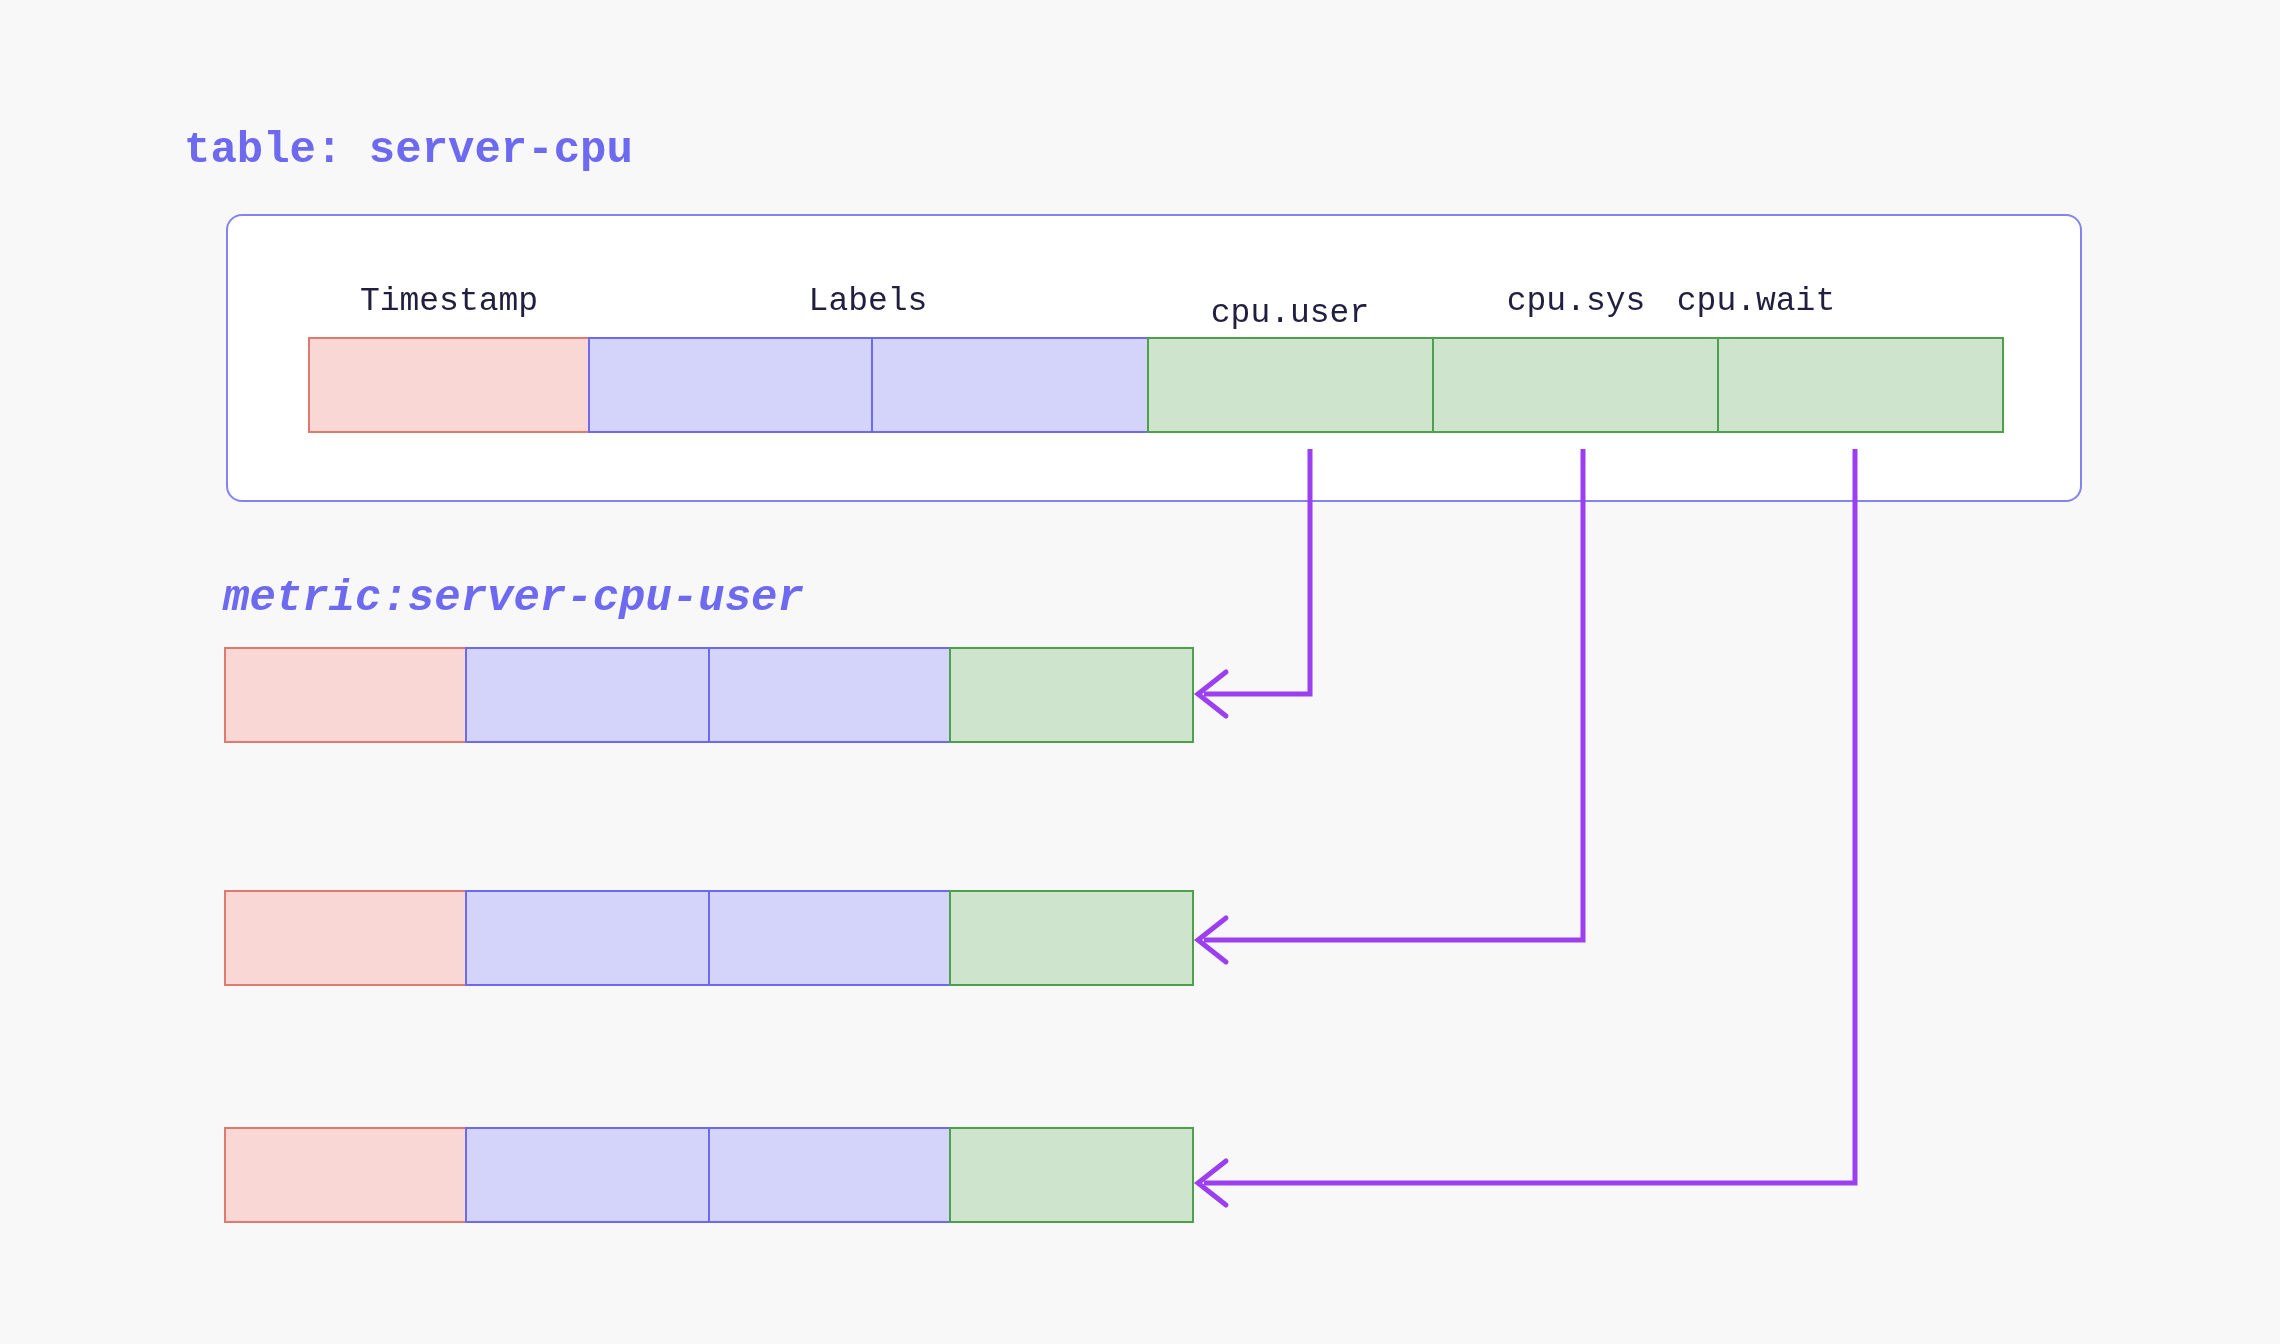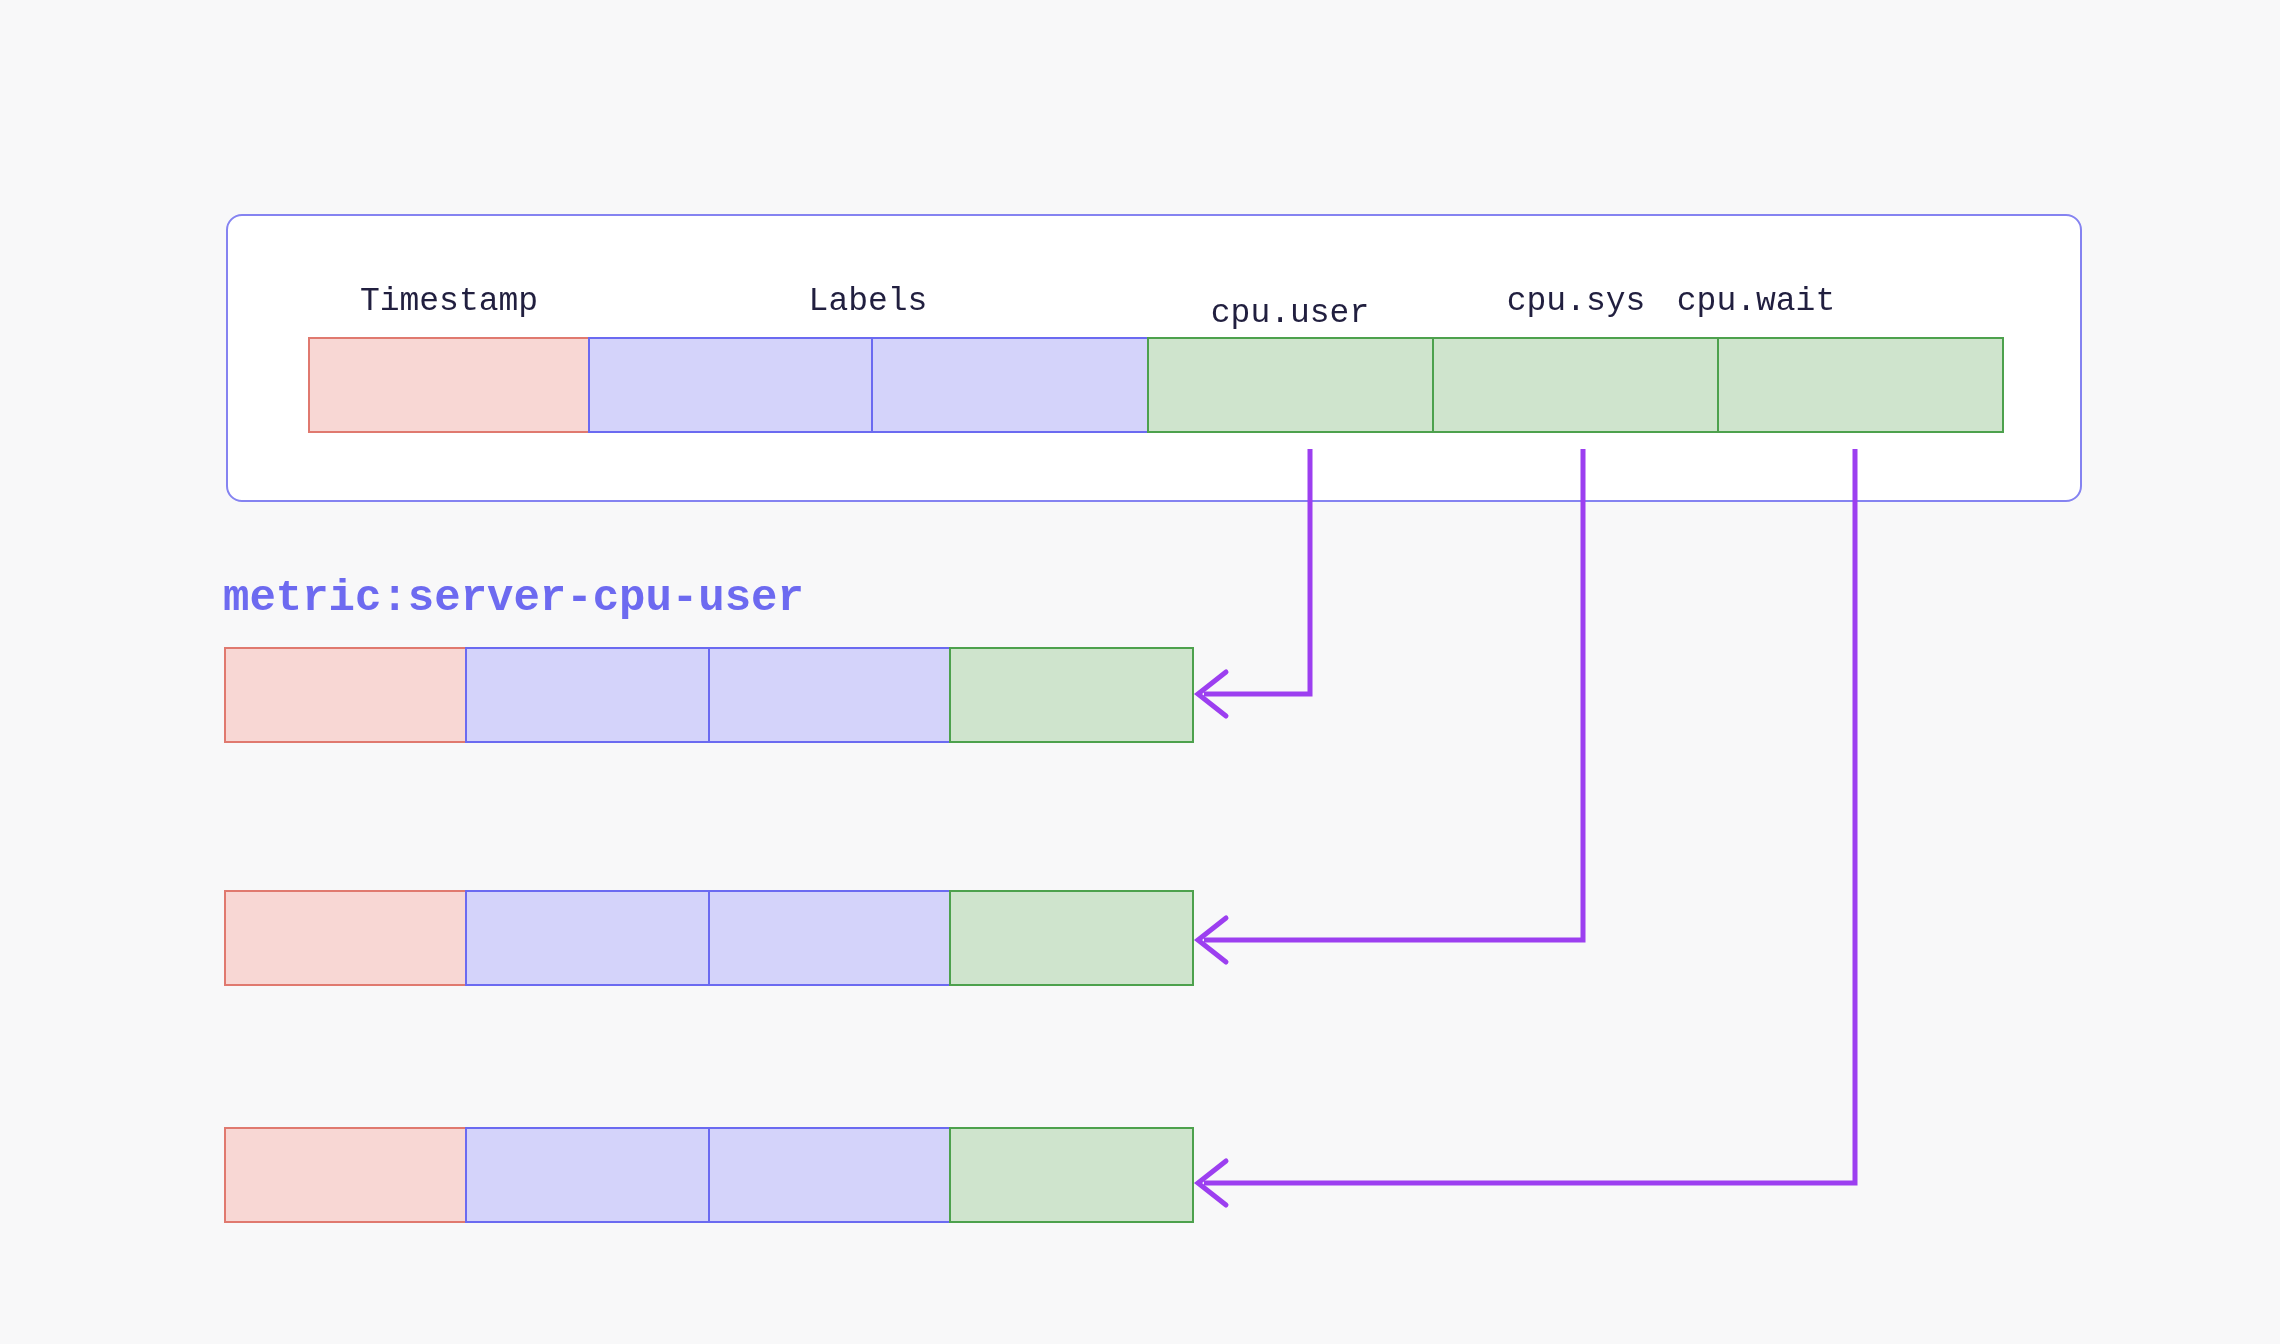--- a/index.html
+++ b/index.html
@@ -42,36 +42,37 @@
   .cell-label{background:var(--label-fill); border-color:var(--label-border) !important;}
   .cell-val{background:var(--value-fill); border-color:var(--value-border) !important;}
   .table-row{left:308px; top:337px;}
   .tc1{width:282px;} .tc2{width:285px;} .tc3{width:278px;}
   .tc4{width:287px;} .tc5{width:287px;} .tc6{width:287px;}
   .metric-title{
     position:absolute; left:223px;
     font-size:44px; font-weight:bold; color:var(--title-text);
     white-space:pre; line-height:52px;
   }
-  .mt1{top:572px;} .mt2{top:812px;} .mt3{top:1050px;}
+  .mt1{top:572px;font-style:italic;} .mt2{top:812px;} .mt3{top:1050px;}
   .metric-row{left:224px;}
   .mr1{top:647px;} .mr2{top:890px;} .mr3{top:1127px;}
   .mc1{width:243px;} .mc2{width:245px;} .mc3{width:243px;} .mc4{width:245px;}
   .arrow-overlay{
     position:absolute; left:0; top:0; width:2280px; height:1344px;
     pointer-events:none; z-index:10;
   }
   .arrow-line{stroke:var(--arrow); stroke-width:5; fill:none; stroke-linejoin:miter; stroke-linecap:butt;}
   .arrow-head{stroke:var(--arrow); stroke-width:5; fill:none; stroke-linejoin:miter; stroke-linecap:round;}
 </style>
 </head>
 <body>
 
 <div class="canvas">
 
+  <div class="diagram-title">table: server-cpu</div>
 
   <div class="table-box"></div>
 
   <div class="col-header hdr-timestamp">Timestamp</div>
   <div class="col-header hdr-labels">Labels</div>
   <div class="col-header hdr-cpu-user">cpu.user</div>
   <div class="col-header hdr-cpu-sys">cpu.sys</div>
   <div class="col-header hdr-cpu-wait">cpu.wait</div>
 
   <div class="row table-row">

